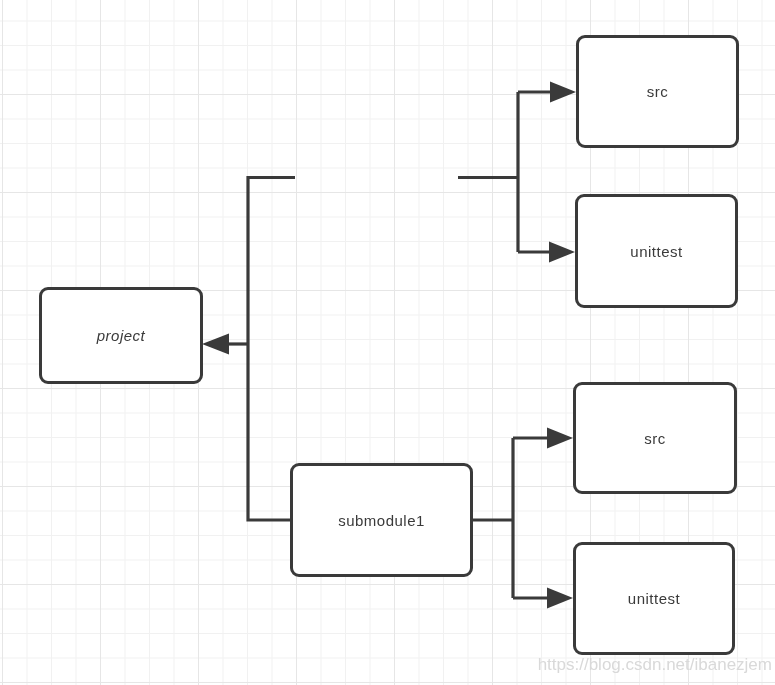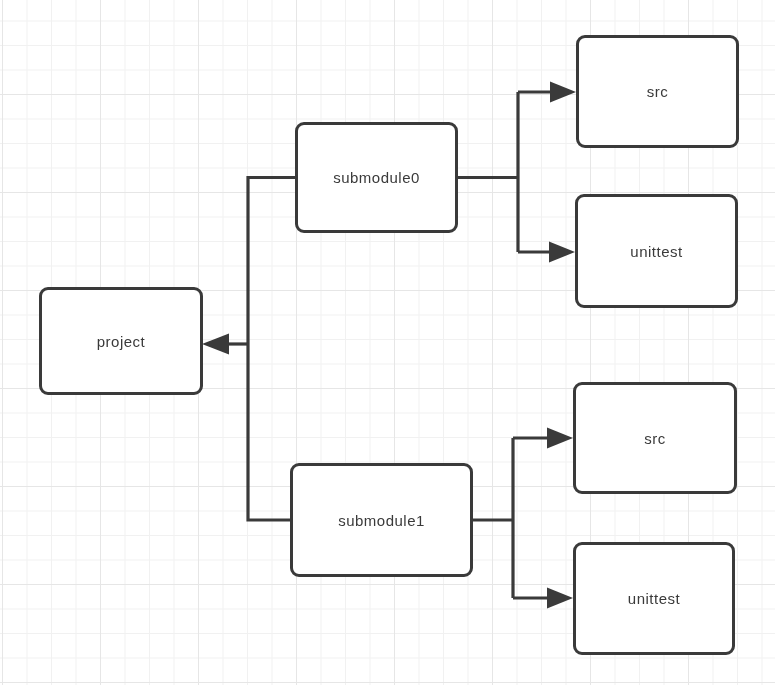--- a/index.html
+++ b/index.html
@@ -36,21 +36,21 @@
     background: #ffffff;
     border: 3px solid #3a3a3a;
     border-radius: 9px;
     display: flex;
     align-items: center;
     justify-content: center;
     font-size: 15px;
     color: #3a3a3a;
     letter-spacing: 0.5px;
   }
-  .node-project    { left: 39px;  top: 287px; width: 164px; height: 108px; }
+  .node-project    { left: 39px;  top: 287px; width: 164px; height: 97px; font-style: italic; }
   .node-submodule0 { left: 295px; top: 122px; width: 163px; height: 111px; }
   .node-submodule1 { left: 290px; top: 463px; width: 183px; height: 114px; }
   .node-src0       { left: 576px; top: 35px;  width: 163px; height: 113px; }
   .node-unittest0  { left: 575px; top: 194px; width: 163px; height: 114px; }
   .node-src1       { left: 573px; top: 382px; width: 164px; height: 112px; }
   .node-unittest1  { left: 573px; top: 542px; width: 162px; height: 113px; }
   .watermark {
     position: absolute;
     right: 3px;
     top: 655px;
@@ -76,23 +76,20 @@
 
     <path d="M453,520 L513,520 M513,598 L513,438 M513,438 L548,438 M513,598 L548,598"></path>
     <polygon points="573,438 547,427.5 547,448.5" fill="#3a3a3a" stroke="none"></polygon>
     <polygon points="573,598 547,587.5 547,608.5" fill="#3a3a3a" stroke="none"></polygon>
   </svg>
 
   <div class="node node-project">
     <span>project</span>
   </div>
 
-  <div class="node node-submodule0">
-    <span>submodule0</span>
-  </div>
 
   <div class="node node-submodule1">
     <span>submodule1</span>
   </div>
 
   <div class="node node-src0">
     <span>src</span>
   </div>
 
   <div class="node node-unittest0">
@@ -100,14 +97,15 @@
   </div>
 
   <div class="node node-src1">
     <span>src</span>
   </div>
 
   <div class="node node-unittest1">
     <span>unittest</span>
   </div>
 
+  <div class="watermark">https://blog.csdn.net/ibanezjem</div>
 
 </div>
 
 </body></html>

